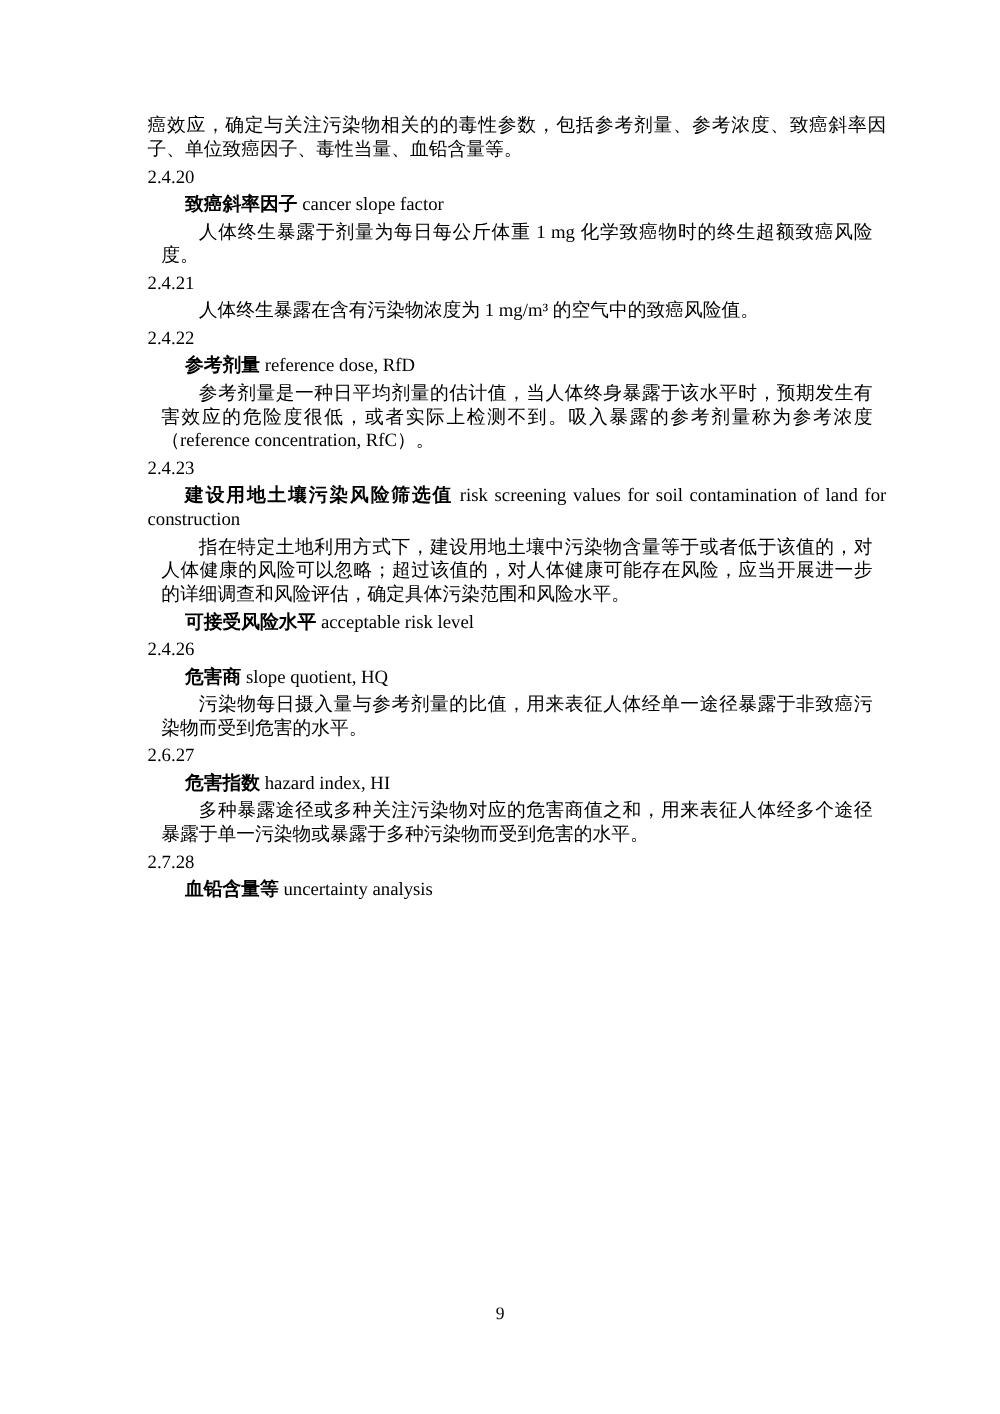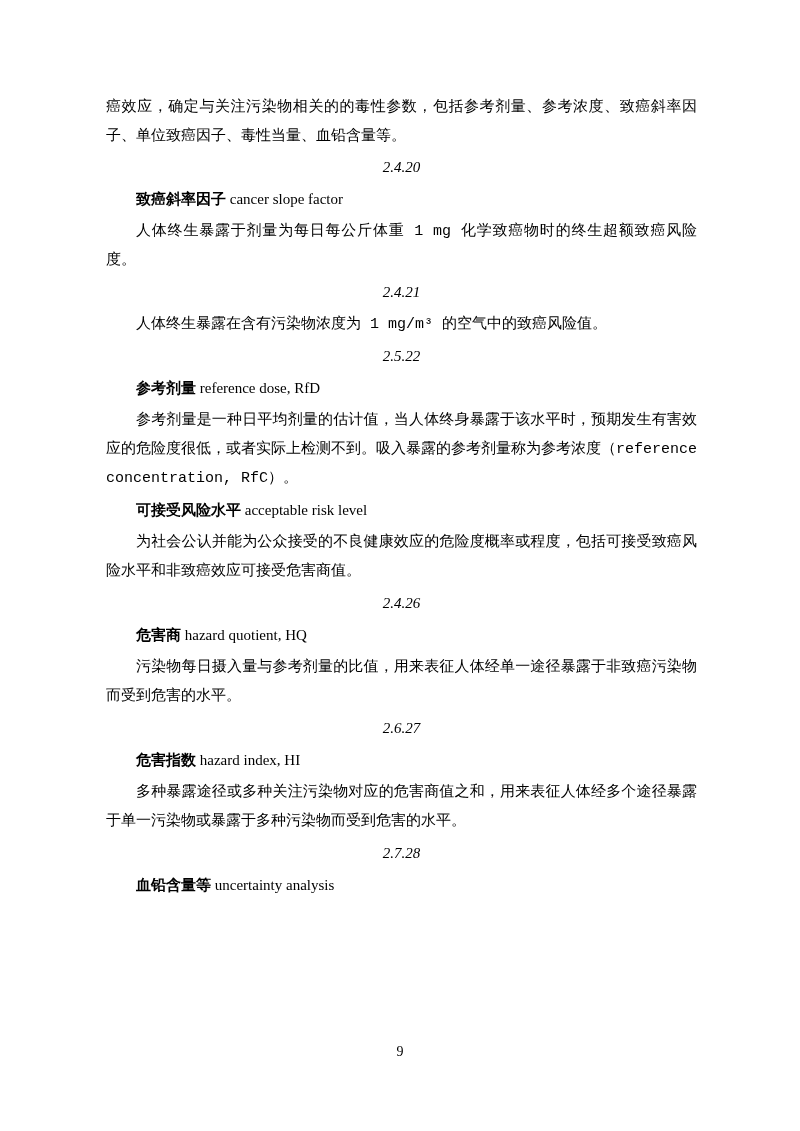--- a/index.html
+++ b/index.html
@@ -16,58 +16,56 @@
   }
   .page {
     position: relative;
     width: 800px;
     height: 1131px;
     background: #ffffff;
   }
   .content {
     position: absolute;
     top: 92px;
-    left: 106px;
+    left: 118px;
     width: 591px;
     font-size: 15px;
-    line-height: 29px;
+    line-height: 19px;
   }
   .content p {
     margin: 0;
   }
   
   p.para-cont {
     text-align: justify;
     text-indent: 0;
     margin: 0 0 3px 0;
   }
   
   p.clause-num {
     margin: 3px 0;
-    text-align: center;
-    font-style: italic;
+    text-align: left;
   }
   
   p.term-line {
     margin: 3px 0;
     text-indent: 2em;
     text-align: justify;
   }
   p.term-line .zh {
     font-weight: bold;
   }
   p.term-line .en {
     font-weight: normal;
   }
   
   p.def {
-    margin: 3px 0;
+    margin: 3px 11px;
     text-indent: 2em;
     text-align: justify;
-    font-family: Liberation Mono, monospace;
   }
   .page-number {
     position: absolute;
     top: 1043px;
     left: 0;
     width: 800px;
     text-align: center;
     font-size: 14px;
     line-height: 18px;
   }
@@ -85,35 +83,39 @@
       <p class="term-line"><span class="zh">致癌斜率因子</span> <span class="en">cancer slope factor</span></p>
       <p class="def">人体终生暴露于剂量为每日每公斤体重 1 mg 化学致癌物时的终生超额致癌风险度。</p>
     </div>
 
     <div class="section">
       <p class="clause-num">2.4.21</p>
       <p class="def">人体终生暴露在含有污染物浓度为 1 mg/m³ 的空气中的致癌风险值。</p>
     </div>
 
     <div class="section">
-      <p class="clause-num">2.5.22</p>
+      <p class="clause-num">2.4.22</p>
       <p class="term-line"><span class="zh">参考剂量</span> <span class="en">reference dose, RfD</span></p>
       <p class="def">参考剂量是一种日平均剂量的估计值，当人体终身暴露于该水平时，预期发生有害效应的危险度很低，或者实际上检测不到。吸入暴露的参考剂量称为参考浓度（reference concentration, RfC）。</p>
     </div>
 
+    <div class="section">
+      <p class="clause-num">2.4.23</p>
+      <p class="term-line"><span class="zh">建设用地土壤污染风险筛选值</span> <span class="en">risk screening values for soil contamination of land for construction</span></p>
+      <p class="def">指在特定土地利用方式下，建设用地土壤中污染物含量等于或者低于该值的，对人体健康的风险可以忽略；超过该值的，对人体健康可能存在风险，应当开展进一步的详细调查和风险评估，确定具体污染范围和风险水平。</p>
+    </div>
 
 
     <div class="section">
       <p class="term-line"><span class="zh">可接受风险水平</span> <span class="en">acceptable risk level</span></p>
-      <p class="def">为社会公认并能为公众接受的不良健康效应的危险度概率或程度，包括可接受致癌风险水平和非致癌效应可接受危害商值。</p>
     </div>
 
     <div class="section">
       <p class="clause-num">2.4.26</p>
-      <p class="term-line"><span class="zh">危害商</span> <span class="en">hazard quotient, HQ</span></p>
+      <p class="term-line"><span class="zh">危害商</span> <span class="en">slope quotient, HQ</span></p>
       <p class="def">污染物每日摄入量与参考剂量的比值，用来表征人体经单一途径暴露于非致癌污染物而受到危害的水平。</p>
     </div>
 
     <div class="section">
       <p class="clause-num">2.6.27</p>
       <p class="term-line"><span class="zh">危害指数</span> <span class="en">hazard index, HI</span></p>
       <p class="def">多种暴露途径或多种关注污染物对应的危害商值之和，用来表征人体经多个途径暴露于单一污染物或暴露于多种污染物而受到危害的水平。</p>
     </div>
 
     <div class="section">

